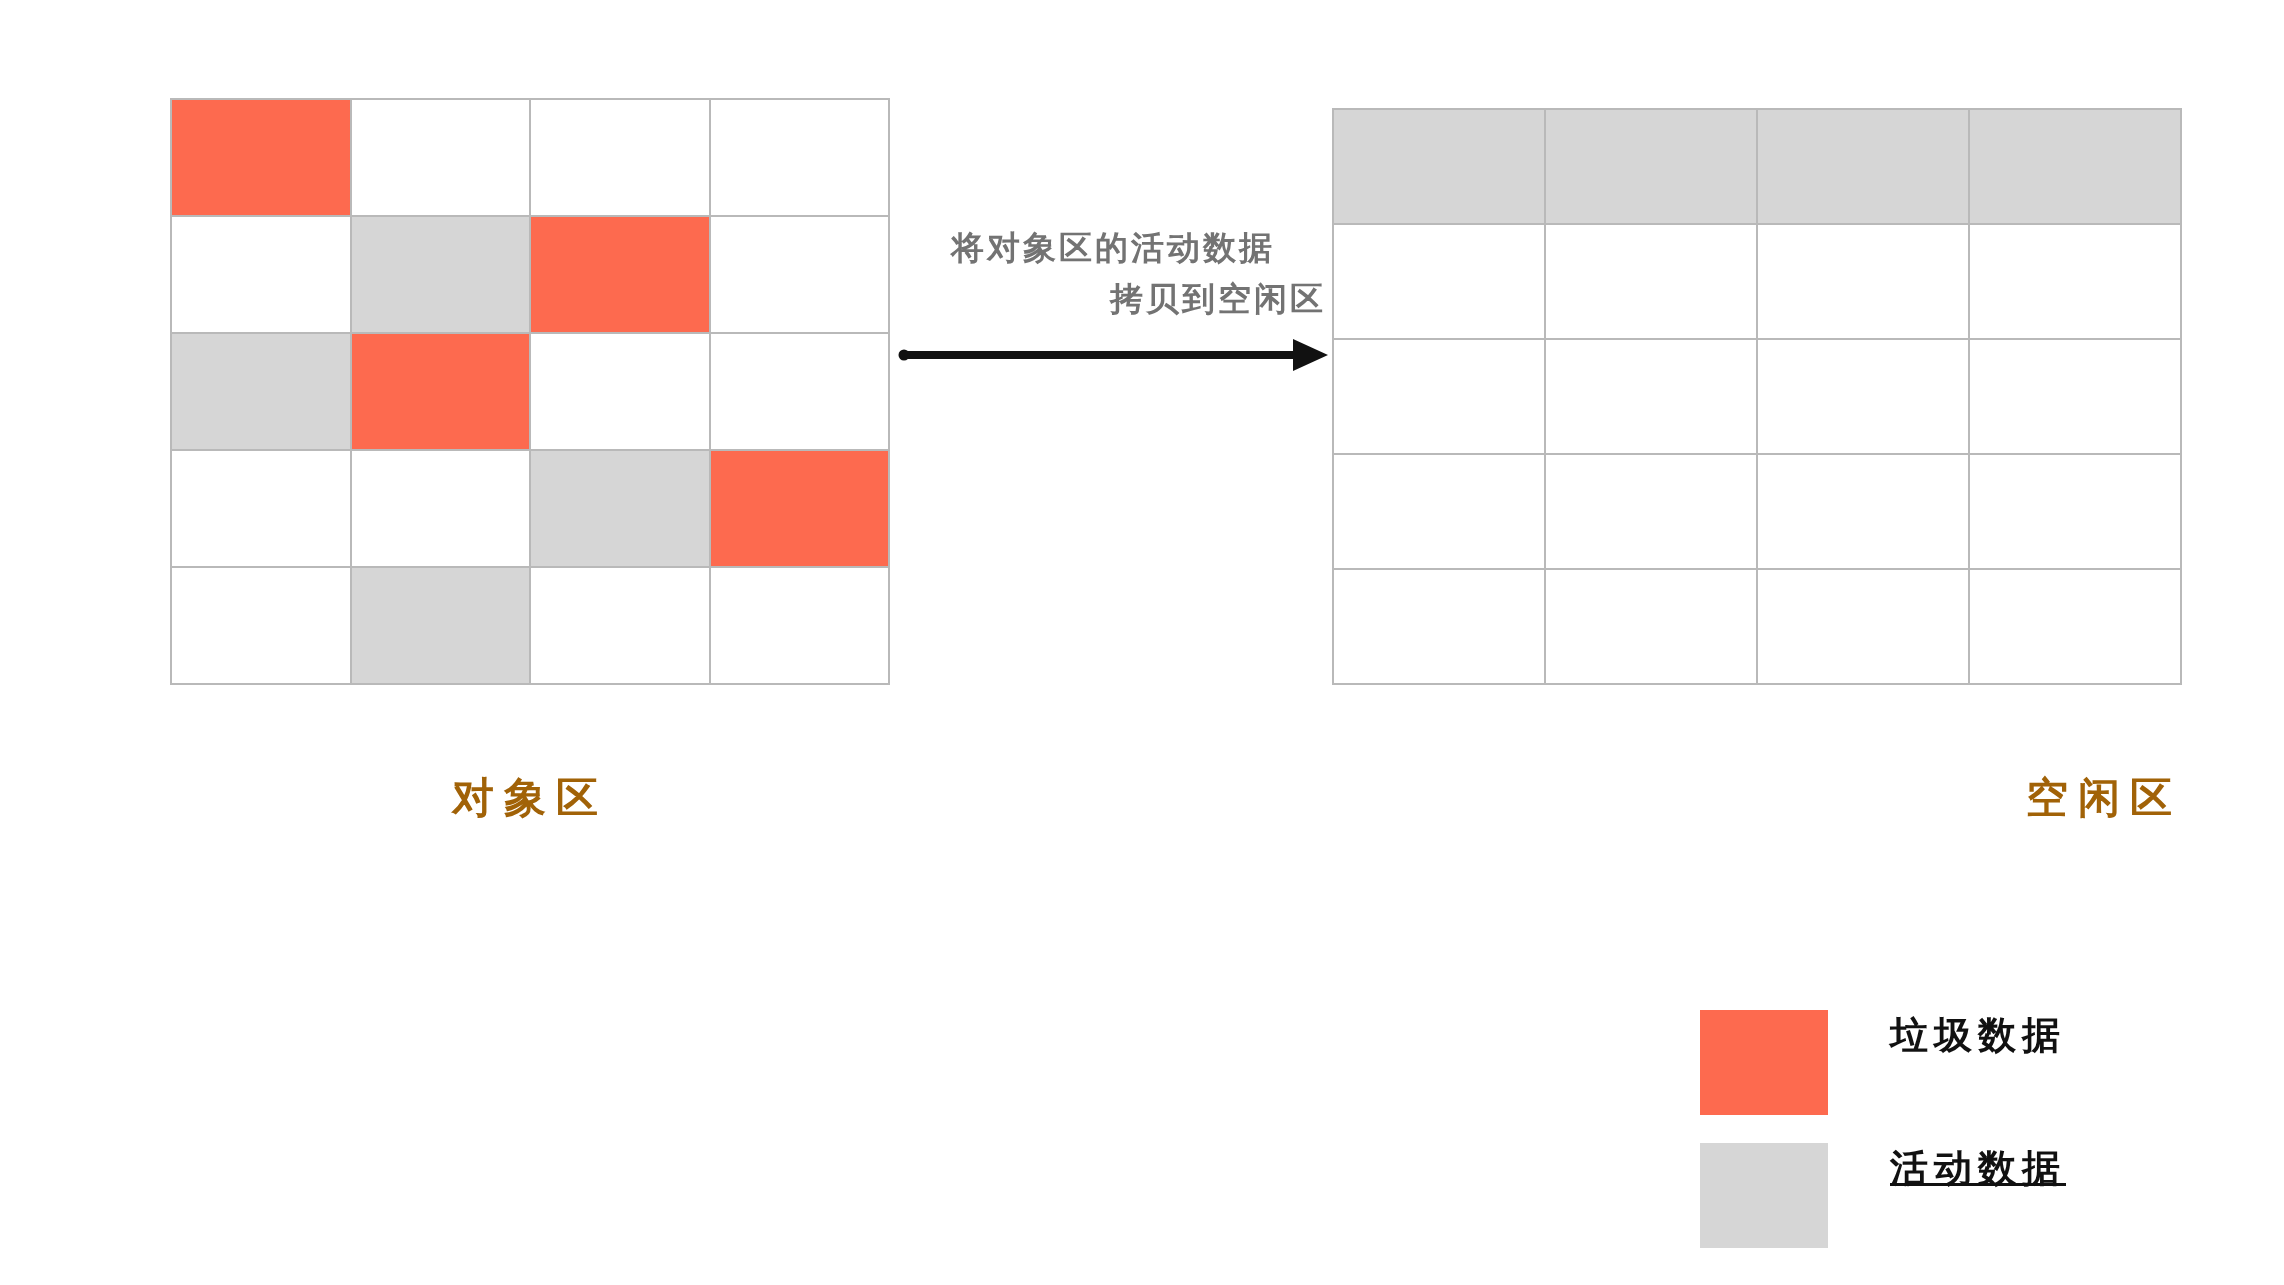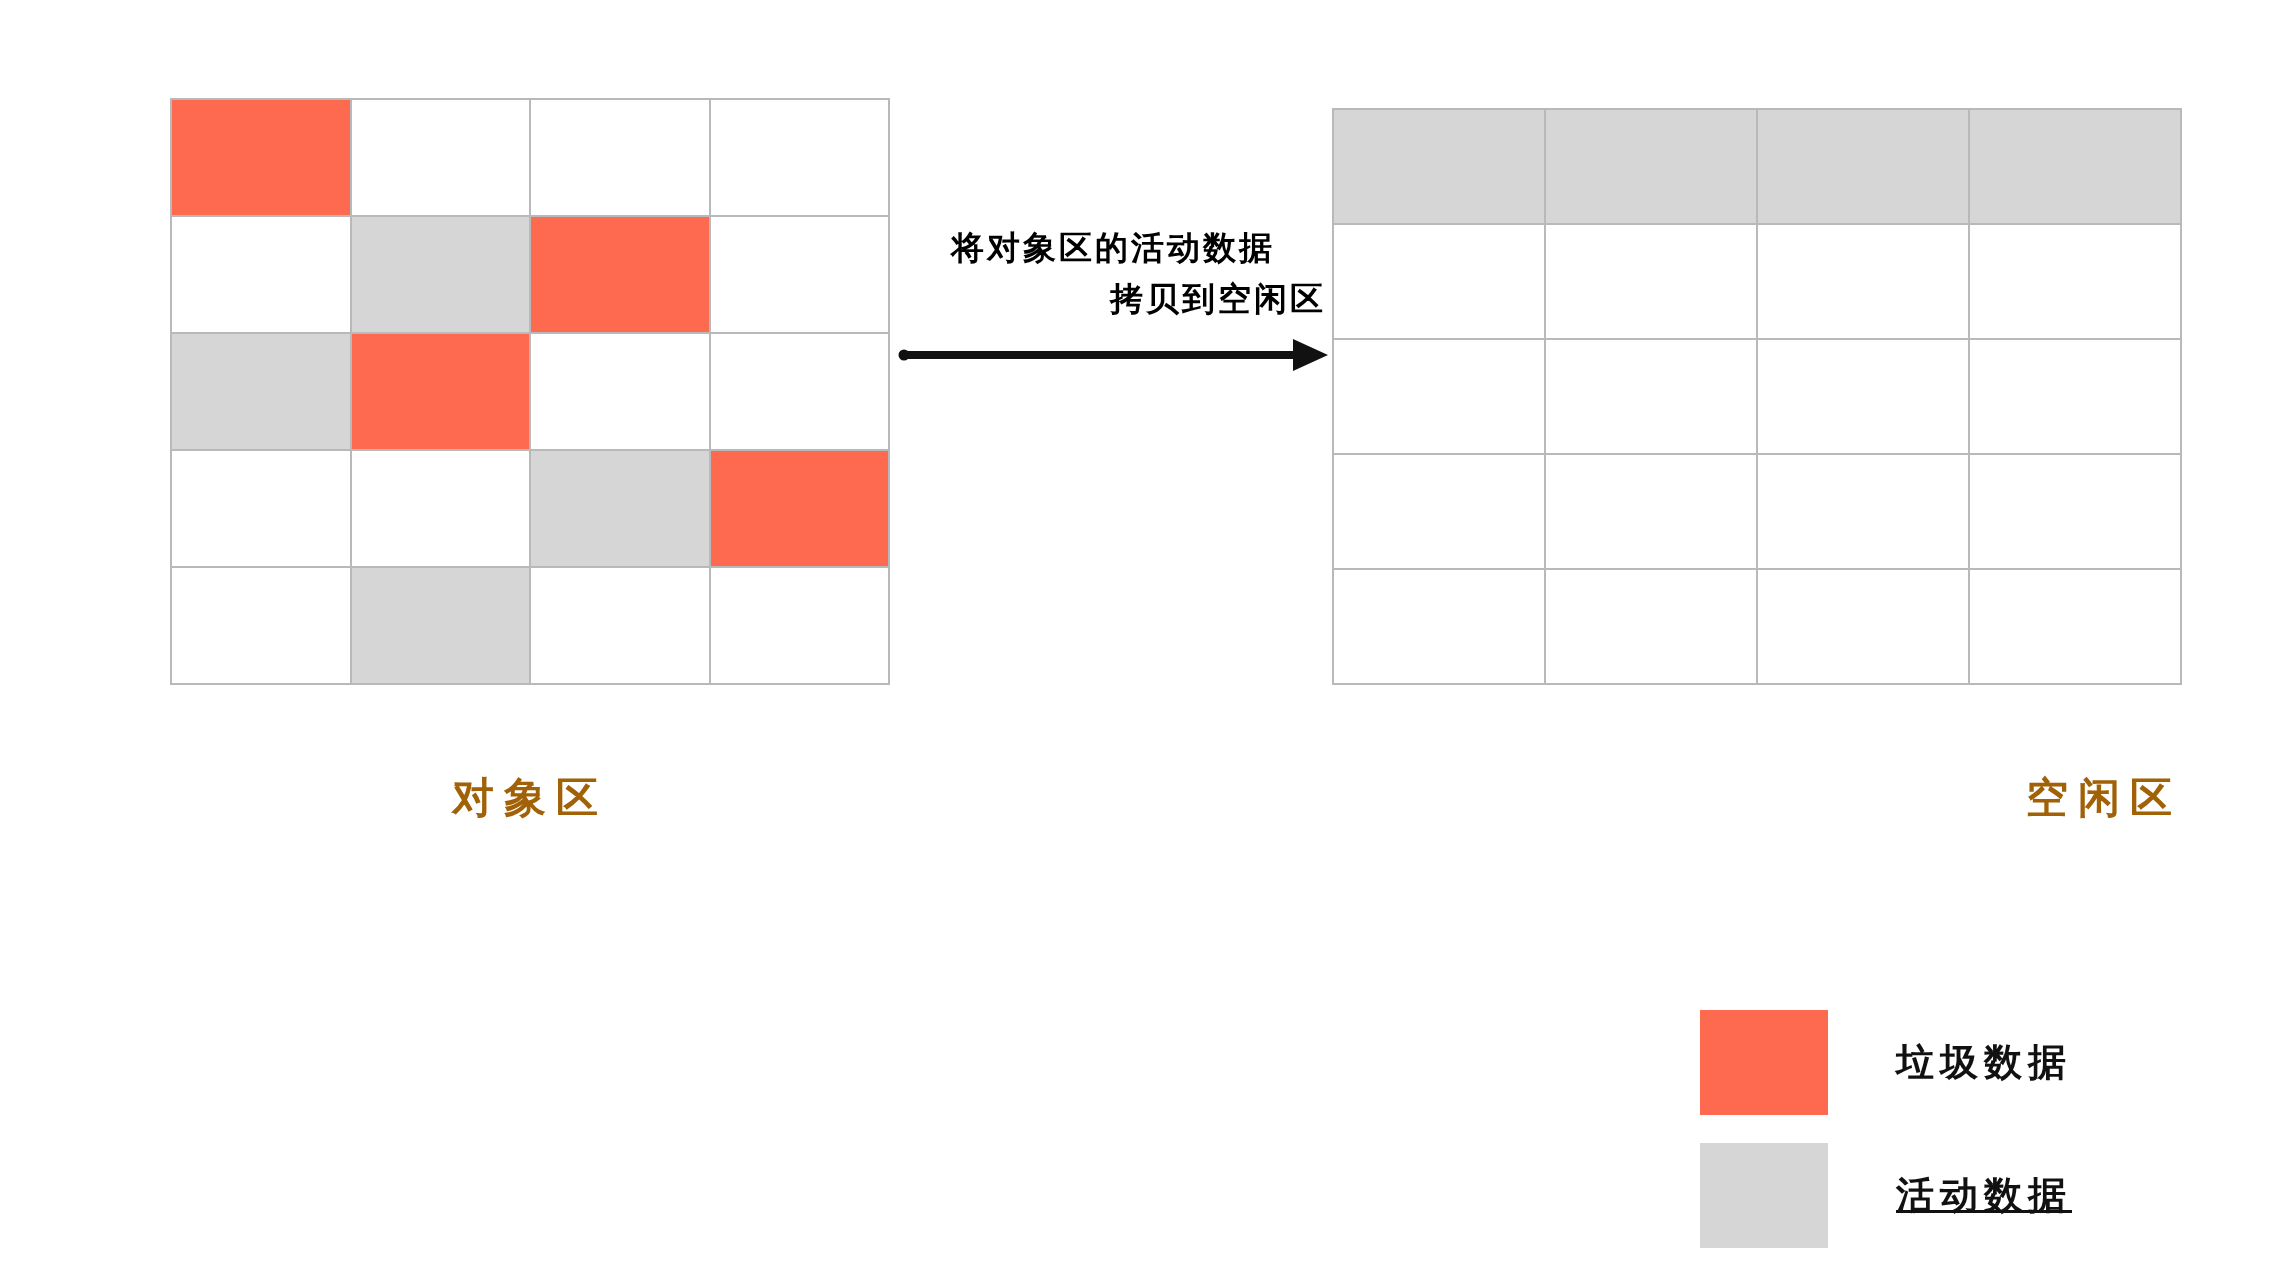--- a/index.html
+++ b/index.html
@@ -71,21 +71,21 @@
   #arrow-label {
     position: absolute;
     left: 900px;
     top: 222px;
     width: 426px;
     text-align: center;
     font-size: 33px;
     line-height: 1.55;
     letter-spacing: 3px;
     font-weight: 600;
-    color: #000000;
+    color: #737373;
     white-space: nowrap;
   }
   #arrow-label .line2 { letter-spacing: 3px; text-align: right; }
 
   #transfer-arrow {
     position: absolute;
     left: 898px;
     top: 330px;
     width: 432px;
     height: 50px;
@@ -93,24 +93,23 @@
 
   
   #legend {
     position: absolute;
     left: 1700px;
     top: 1010px;
     width: 520px;
   }
   .legend-row {
     display: flex;
-    align-items: center;
+    align-items: flex-start;
     height: 105px;
     margin-bottom: 28px;
-    gap: 6px;
   }
   .legend-row:last-child { margin-bottom: 0; text-decoration: underline; }
   .legend-swatch {
     width: 128px;
     height: 105px;
     flex: 0 0 auto;
   }
   .legend-swatch.garbage { background: #FD6A4F; }
   .legend-swatch.active  { background: #D6D6D6; }
   .legend-label {

